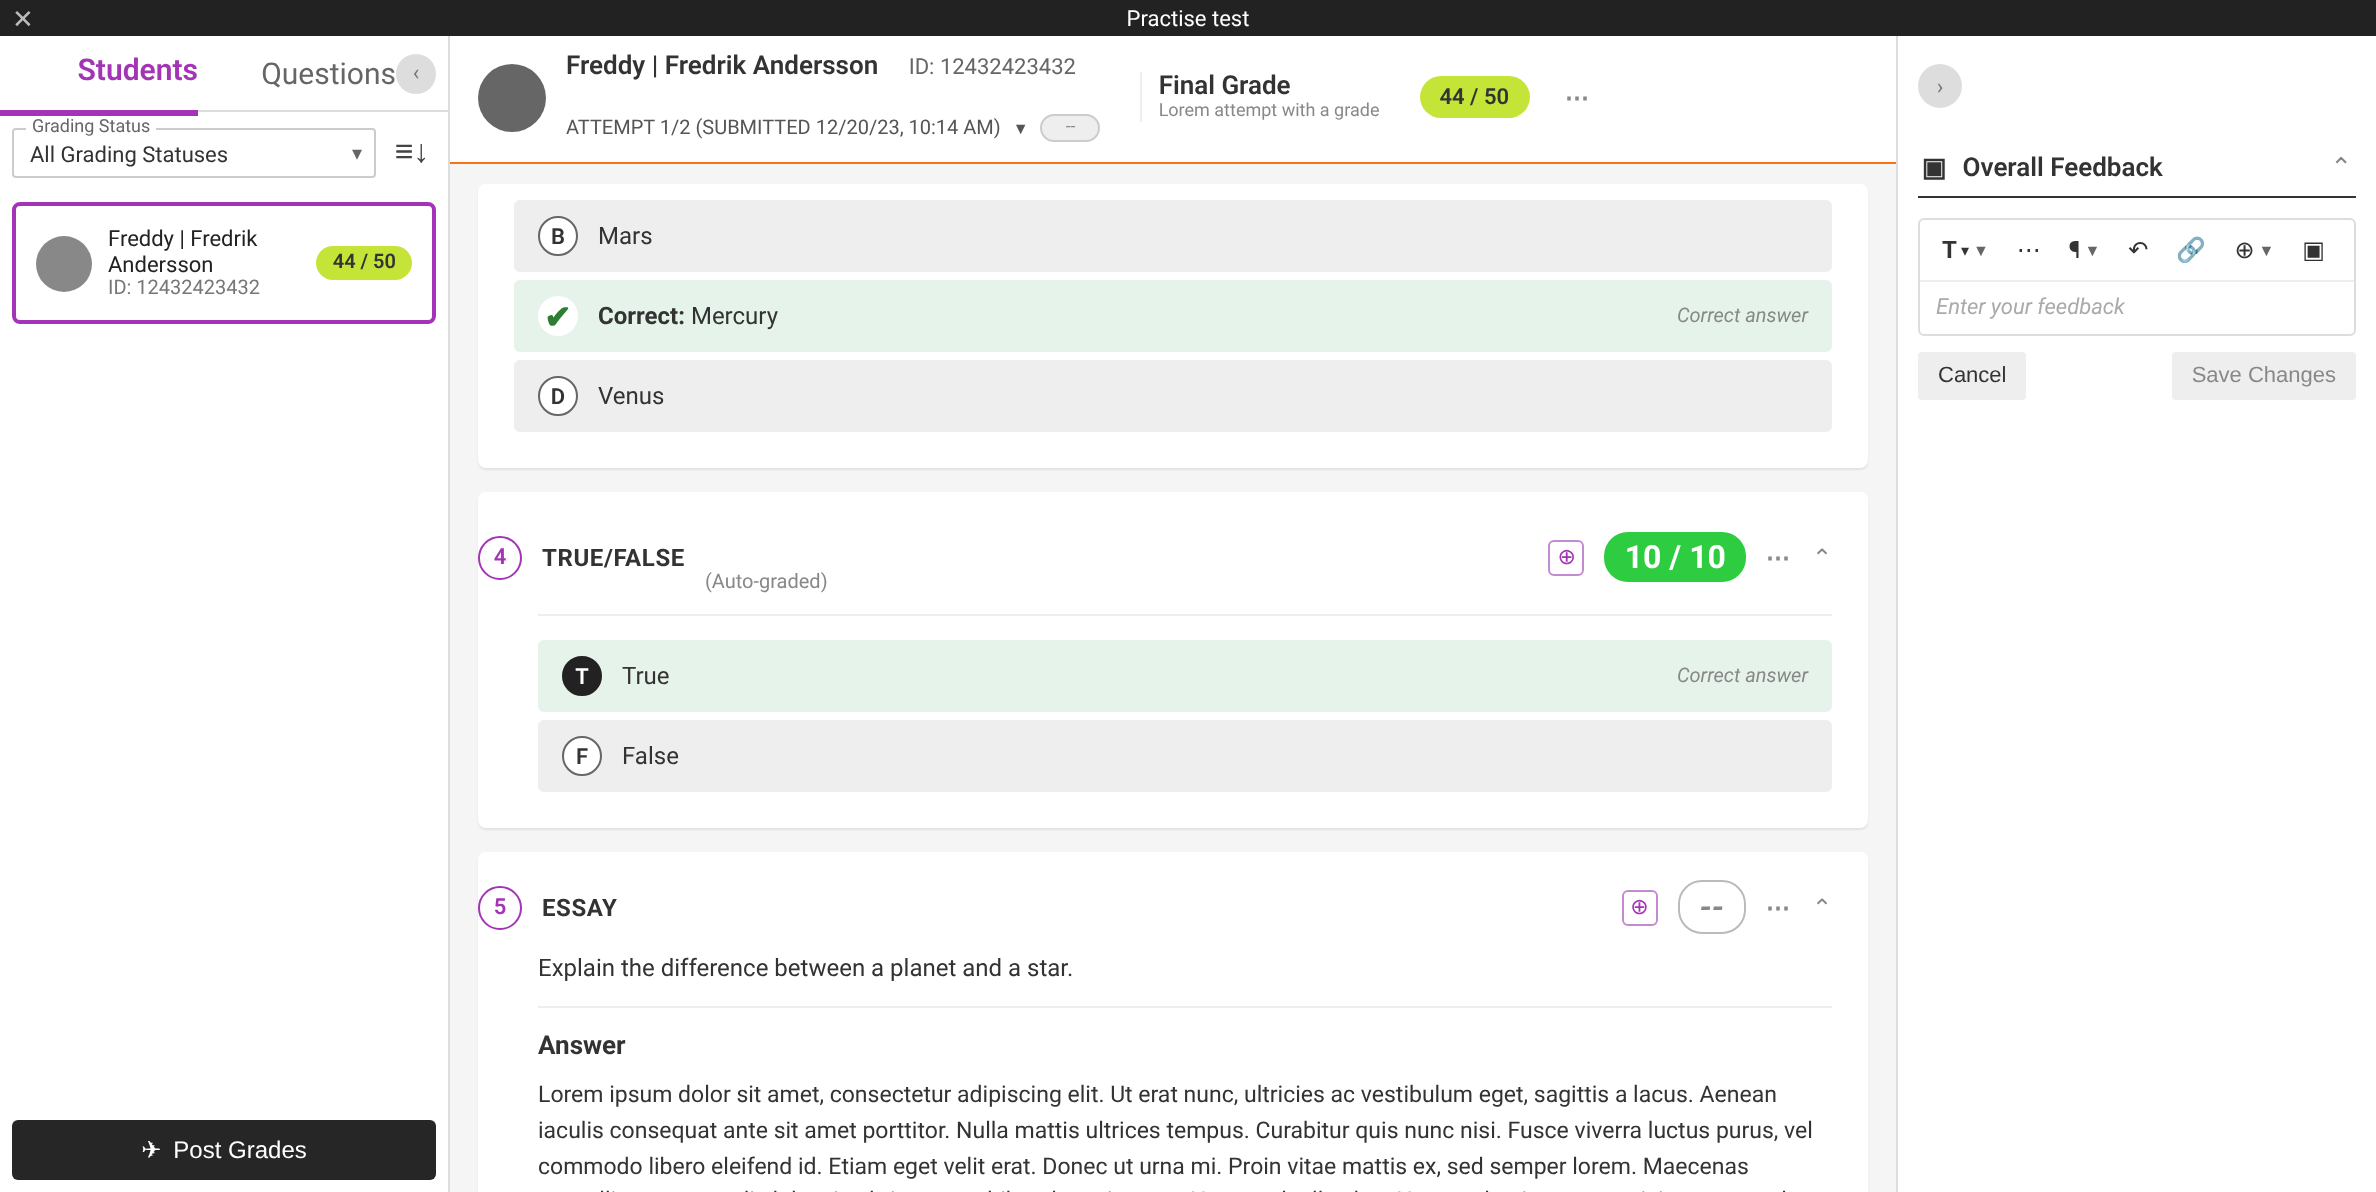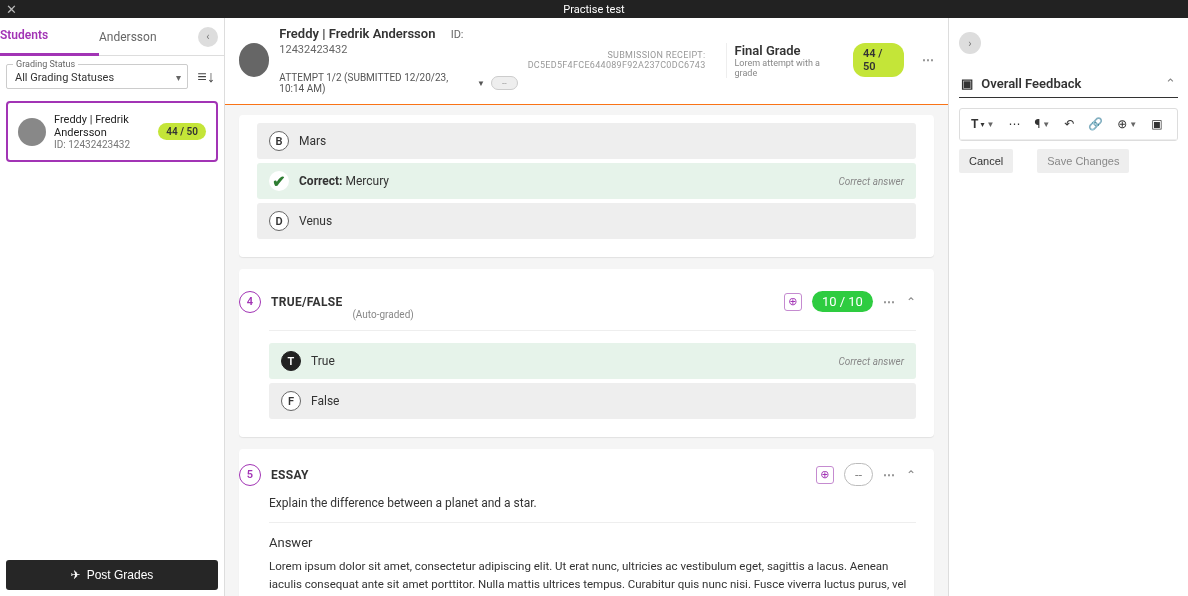--- a/index.html
+++ b/index.html
@@ -3,21 +3,21 @@
 <meta charset="utf-8">
 <style>
   * { box-sizing: border-box; margin: 0; padding: 0; }
   html, body { width: 1188px; height: 596px; font-family: -apple-system, "Segoe UI", Roboto, Arial, sans-serif; font-size: 12px; color: #333; overflow: hidden; background: #fff; }
   .topbar { height: 18px; background: #222; color: #fff; display: flex; align-items: center; justify-content: center; position: relative; font-size: 11px; }
   .topbar .close { position: absolute; left: 6px; top: 2px; color: #bbb; font-size: 13px; cursor: pointer; }
 
   .layout { display: flex; height: calc(100% - 18px); }
   .sidebar { width: 225px; border-right: 1px solid #ddd; display: flex; flex-direction: column; }
   .tabs { display: flex; position: relative; border-bottom: 1px solid #ddd; height: 38px; align-items: center; }
-  .tab { flex: 1; text-align: left; font-size: 12px; color: #666; padding: 11px 0; cursor: pointer; }
+  .tab { flex: 1; text-align: right; font-size: 15px; color: #666; padding: 11px 0; cursor: pointer; }
   .tab.active { color: #a234b5; border-bottom: 3px solid #a234b5; font-weight: 600; }
   .tabs .round-btn { width: 20px; height: 20px; border-radius: 50%; background: #ddd; margin-right: 6px; display:flex; align-items:center; justify-content:center; color:#777; cursor:pointer; font-size:11px;}
   .filter-row { display: flex; padding: 8px 6px; gap: 6px; align-items: center; }
   .filter-box { flex: 1; border: 1px solid #ccc; border-radius: 2px; padding: 6px 16px 4px 8px; position: relative; font-size: 11px; }
   .filter-box .lbl { position: absolute; top: -6px; left: 6px; background: #fff; font-size: 9px; color: #666; padding: 0 3px; }
   .filter-box .val { color: #333; font-size: 11px; }
   .filter-box .caret { position: absolute; right: 6px; top: 50%; transform: translateY(-50%); color:#666; font-size:10px;}
   .sort-btn { width: 24px; height: 24px; border: none; background: #fff; display:flex; align-items:center; justify-content:center; color:#444; cursor:pointer; font-size:16px;}
   .student-card { margin: 4px 6px; border: 2px solid #a234b5; border-radius: 4px; padding: 10px; display: flex; align-items: center; gap: 8px; cursor: pointer; }
   .avatar { width: 28px; height: 28px; border-radius: 50%; background: #888; }
@@ -43,70 +43,70 @@
   .student-header .menu { color:#888; cursor:pointer; margin-left:8px; font-weight:bold;}
 
   .content { padding: 10px 14px; display:flex; flex-direction:column; gap:12px; }
   .card { background: #fff; border-radius: 4px; box-shadow: 0 1px 1px rgba(0,0,0,.08); padding: 14px 18px; }
   .q-header { display: flex; align-items: center; gap: 10px; margin-bottom: 10px; }
   .q-num { width: 22px; height: 22px; border-radius: 50%; border: 1px solid #a234b5; color: #a234b5; display:flex; align-items:center; justify-content:center; font-size:11px; font-weight:600; margin-left:-30px; background:#fff;}
   .q-type { font-size: 12px; font-weight: 700; letter-spacing:.3px;}
   .q-auto { font-size: 10px; color: #888; margin-top: 26px; }
   .q-spacer { flex:1; }
   .q-insert { width:18px; height:18px; border:1px solid #c58bd0; border-radius:3px; color:#a234b5; display:flex; align-items:center; justify-content:center; font-size:11px; cursor:pointer;}
-  .score-pill { background:#2ecc40; color:#fff; font-weight:400; font-size:13px; border-radius:12px; padding:3px 10px;text-align:right;}
+  .score-pill { background:#2ecc40; color:#fff; font-weight:700; font-size:16px; border-radius:12px; padding:3px 10px;text-align:right;}
   .score-pill.empty { background:#fff; border:1px solid #bbb; color:#888; font-style:italic; }
   .q-menu { color:#888; cursor:pointer; font-weight:bold; letter-spacing:1px;}
   .q-chev { color:#888; cursor:pointer; font-size:12px;}
   .q-text { font-size: 12px; color: #333; margin: 4px 0 12px 0; }
 
   .option { background: #eee; border-radius: 3px; padding: 8px 12px; margin: 4px 0; display:flex; align-items:center; gap:10px; font-size:12px;}
   .option .letter { width: 20px; height: 20px; border-radius: 50%; border:1.5px solid #666; color:#333; display:flex; align-items:center; justify-content:center; font-size:11px; font-weight:600; background:#fff;}
   .option.correct { background: #e6f3ea; }
   .option.correct .letter.check { border:none; color:#2e7d32; font-size:16px; }
   .option .right-tag { margin-left:auto; font-size:10px; color:#888; font-style:italic; }
   .correct-bold { font-weight:700; }
 
   .tf .letter { background:#fff; border:1.5px solid #666; }
   .tf .option.correct .letter { background:#222; color:#fff; border-color:#222; }
 
-  .answer-label { font-size: 13px; font-weight: 400; margin: 4px 0 8px 0; }
+  .answer-label { font-size: 13px; font-weight: 700; margin: 4px 0 8px 0; }
   .answer-text { font-size: 11.5px; color: #333; line-height: 1.55; }
   .answer-text p { margin-bottom: 8px; }
 
   .feedback-panel { width: 240px; border-left:1px solid #ddd; background:#fff; padding: 14px 10px; overflow:auto;}
   .fb-round { width:22px; height:22px; border-radius:50%; background:#ddd; display:flex; align-items:center; justify-content:center; color:#777; cursor:pointer; font-size:11px;}
   .fb-header { display:flex; align-items:center; gap:8px; margin-top:16px; padding:6px 2px; border-bottom:1px solid #333; font-size:13px; font-weight:600;}
   .fb-header .icon { font-size:13px;}
   .fb-header .chev { margin-left:auto; color:#888; cursor:pointer; font-weight:normal;}
   .editor { border:1px solid #ddd; border-radius:3px; margin-top:10px; }
   .toolbar { display:flex; gap:8px; padding:6px 8px; border-bottom:1px solid #eee; font-size:12px; color:#333; align-items:center;}
   .tb-btn { cursor:pointer; padding:2px 3px; display:inline-flex; align-items:center; gap:2px; font-size:12px;}
   .tb-caret{font-size:8px; color:#666;}
   .editor-body { min-height: 26px; padding: 6px 8px; font-size: 11px; color:#aaa; font-style: italic;}
-  .fb-actions { display:flex; justify-content:flex-start; gap:24px; margin-top:8px;}
+  .fb-actions { display:flex; justify-content:space-between; gap:24px; margin-top:8px;}
   .btn { font-size:11px; padding:6px 10px; border-radius:2px; border:none; cursor:pointer;}
   .btn-cancel { background:#eee; color:#333;}
   .btn-save { background:#eee; color:#888;}
   .hr { border:none; border-top:1px solid #eee; margin:8px 0 12px 0;}
 </style>
 </head>
 <body>
 
 <div class="topbar">
   <span class="close">✕</span>
   <span>Practise test</span>
 </div>
 
 <div class="layout">
 
   <div class="sidebar">
     <div class="tabs">
       <div class="tab active">Students</div>
-      <div class="tab">Andersson</div>
+      <div class="tab">Questions</div>
       <div class="round-btn">‹</div>
     </div>
     <div class="filter-row">
       <div class="filter-box">
         <span class="lbl">Grading Status</span>
         <span class="val">All Grading Statuses</span>
         <span class="caret">▾</span>
       </div>
       <button class="sort-btn">≡↓</button>
     </div>
@@ -132,21 +132,20 @@
         <div class="line1">
           <span>Freddy | Fredrik Andersson</span>
           <span class="idtxt">ID: 12432423432</span>
         </div>
         <div class="line2">
           <span>ATTEMPT 1/2 (SUBMITTED 12/20/23, 10:14 AM)</span>
           <span style="font-size:8px">▼</span>
           <span class="mini-pill"></span>
         </div>
       </div>
-      <div class="receipt">SUBMISSION RECEIPT: DC5ED5F4FCE644089F92A237C0DC6743</div>
       <div class="final">
         <div class="t">Final Grade</div>
         <div class="s">Lorem attempt with a grade</div>
       </div>
       <div class="hdr-pill">44 / 50</div>
       <div class="menu">⋯</div>
     </div>
 
     <div class="content">
 
@@ -225,20 +224,21 @@
             <sub style="font-size:8px">▾</sub>
             <span class="tb-caret">▼</span>
           </span>
         <span class="tb-btn">⋯</span>
         <span class="tb-btn">¶<span class="tb-caret">▼</span></span>
         <span class="tb-btn">↶</span>
         <span class="tb-btn">🔗</span>
         <span class="tb-btn">⊕<span class="tb-caret">▼</span></span>
         <span class="tb-btn">▣</span>
       </div>
+      <div class="editor-body">Enter your feedback</div>
     </div>
     <div class="fb-actions">
       <button class="btn btn-cancel">Cancel</button>
       <button class="btn btn-save">Save Changes</button>
     </div>
   </div>
 
 </div>
 
 </body></html>

